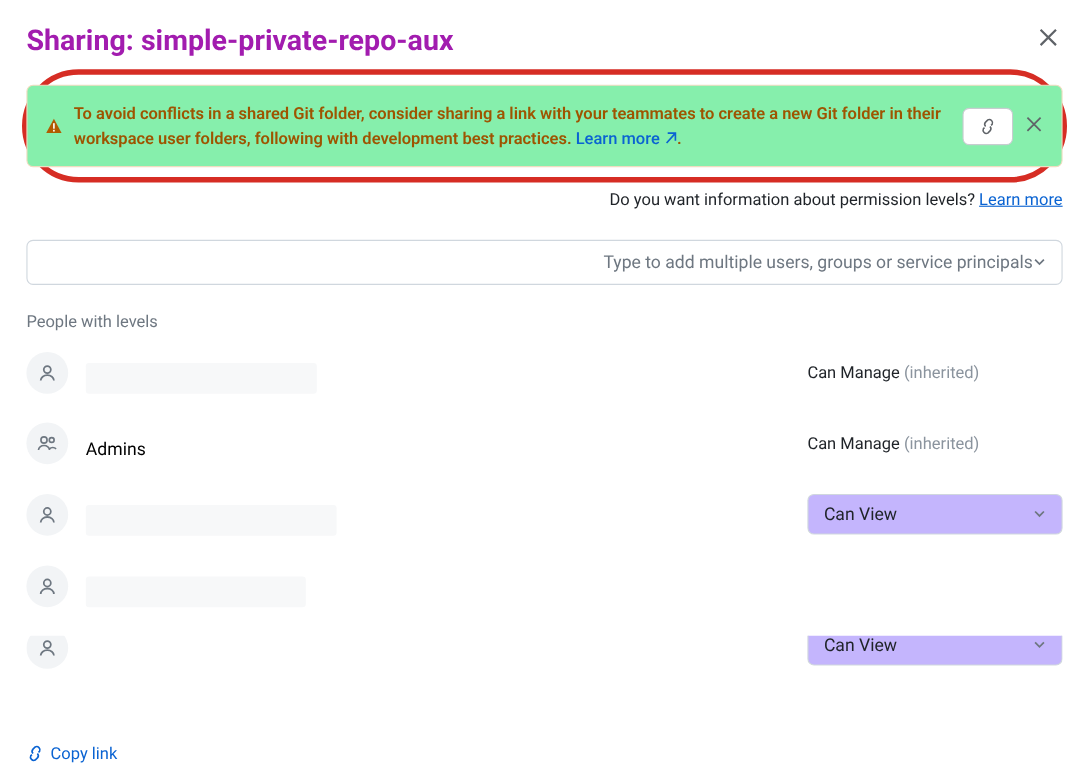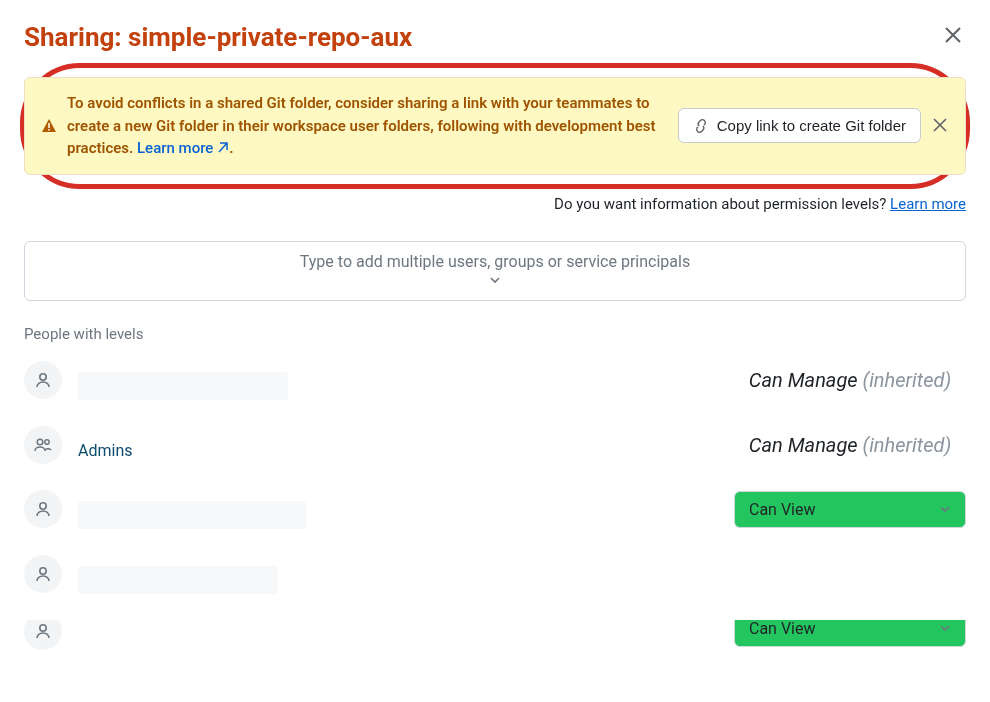--- a/index.html
+++ b/index.html
@@ -13,21 +13,21 @@
     }
     .header-row {
       display: flex;
       justify-content: space-between;
       align-items: center;
       margin-bottom: 24px;
     }
     .title {
       font-size: 26px;
       font-weight: 700;
-      color: #c2410c;
+      color: #a21caf;
     }
     .close-x {
       font-size: 22px;
       color: #5f6368;
       cursor: pointer;
       padding: 4px;
     }
     .alert-wrapper {
       position: relative;
       margin-bottom: 20px;
@@ -36,21 +36,21 @@
       position: absolute;
       top: -14px;
       left: -4px;
       right: -4px;
       bottom: -14px;
       border: 5px solid #d62d24;
       border-radius: 60px;
       pointer-events: none;
     }
     .alert-box {
-      background: #fef9c3;
+      background: #86efac;
       border: 1px solid #f0dcc0;
       border-radius: 6px;
       padding: 14px 16px;
       display: flex;
       align-items: center;
       gap: 10px;
       position: relative;
     }
     .alert-icon {
       flex-shrink: 0;
@@ -105,21 +105,20 @@
       border: 1px solid #d0d7de;
       border-radius: 6px;
       padding: 10px 14px;
       font-size: 16px;
       color: #6e7781;
       display: flex;
       justify-content: flex-end;
       align-items: center;
       cursor: text;
       margin-bottom: 24px;
-      flex-direction: column;
     }
     .chevron {
       color: #6e7781;
     }
     .section-label {
       font-size: 15px;
       color: #6e7781;
       margin-bottom: 18px;
     }
     .access-row {
@@ -135,50 +134,49 @@
       background: #f2f4f6;
       display: flex;
       align-items: center;
       justify-content: center;
       flex-shrink: 0;
       margin-right: 16px;
     }
     .name-col {
       flex: 1;
       font-size: 16px;
-      color: #0c4a6e;
+      color: #000000;
       margin-top: 11px;
     }
     .redacted {
       background: #f7f8f9;
       height: 28px;
       width: 210px;
       border-radius: 3px;
     }
     .perm-text {
-      font-size: 20px;
+      font-size: 15px;
       color: #1f2328;
       width: 232px;
-      text-align: center;
-      font-style: italic;
+      text-align: left;
     }
     .perm-text .inherited {
       color: #8b949e;
     }
     .perm-select {
       width: 232px;
       border: 1px solid #d0d7de;
       border-radius: 6px;
       padding: 8px 14px;
       font-size: 16px;
       display: flex;
       justify-content: space-between;
       align-items: center;
       cursor: pointer;
-      background: #22c55e;
+      background: #c4b5fd;
     }
     .truncated-row {
       display: flex;
       align-items: flex-start;
       height: 20px;
       overflow: hidden;
     }
     .truncated-row .avatar { margin-top: -8px; }
     .truncated-row .perm-select { margin-top: -10px; }
     .copy-footer {
@@ -219,21 +217,20 @@
     <div class="alert-text">
       <span>To avoid conflicts in a shared Git folder, consider sharing a link with your teammates to create a new Git folder in their workspace user folders, following with development best practices.</span>
       <a href="#" class="learn-link"><span>Learn more</span> <svg width="12" height="12" viewBox="0 0 12 12" style="vertical-align:-1px">
             <path d="M3 1 h7 v7 M10 1 L2 10" stroke="#0a63d2" stroke-width="1.5" fill="none"></path>
           </svg></a><span>.</span>
     </div>
     <button class="alert-button">
       <svg width="16" height="16" viewBox="0 0 16 16">
           <path d="M6 8 a3 3 0 0 1 0-4 l2-2 a3 3 0 0 1 4 4 l-1 1 M10 8 a3 3 0 0 1 0 4 l-2 2 a3 3 0 0 1 -4-4 l1-1" stroke="#5f6368" stroke-width="1.4" fill="none"></path>
         </svg>
-      <span>Copy link to create Git folder</span>
     </button>
     <span class="alert-close">
       <svg width="14" height="14" viewBox="0 0 14 14">
           <path d="M1 1 L13 13 M13 1 L1 13" stroke="#5f6368" stroke-width="1.6" fill="none"></path>
         </svg>
     </span>
   </div>
 </div>
 
 <p class="info-line">

